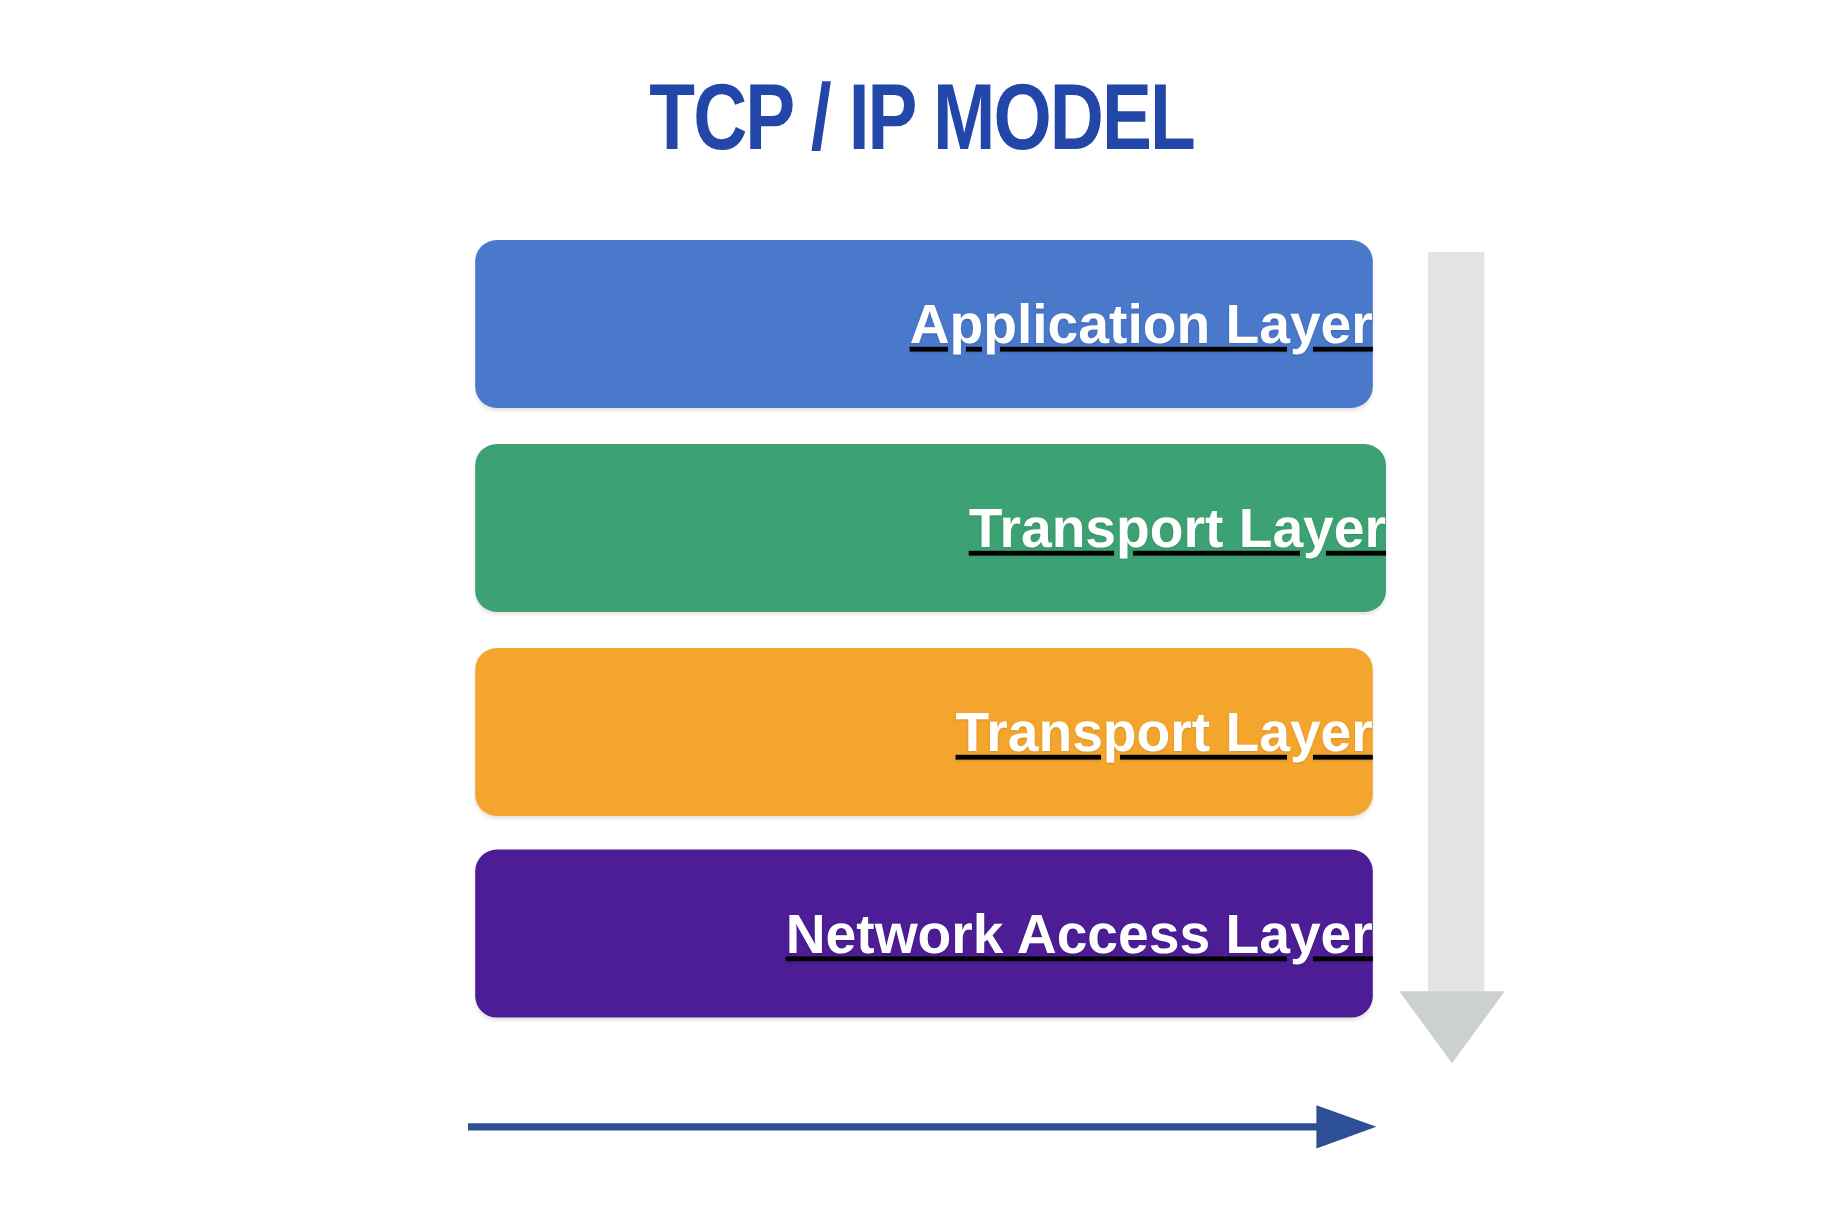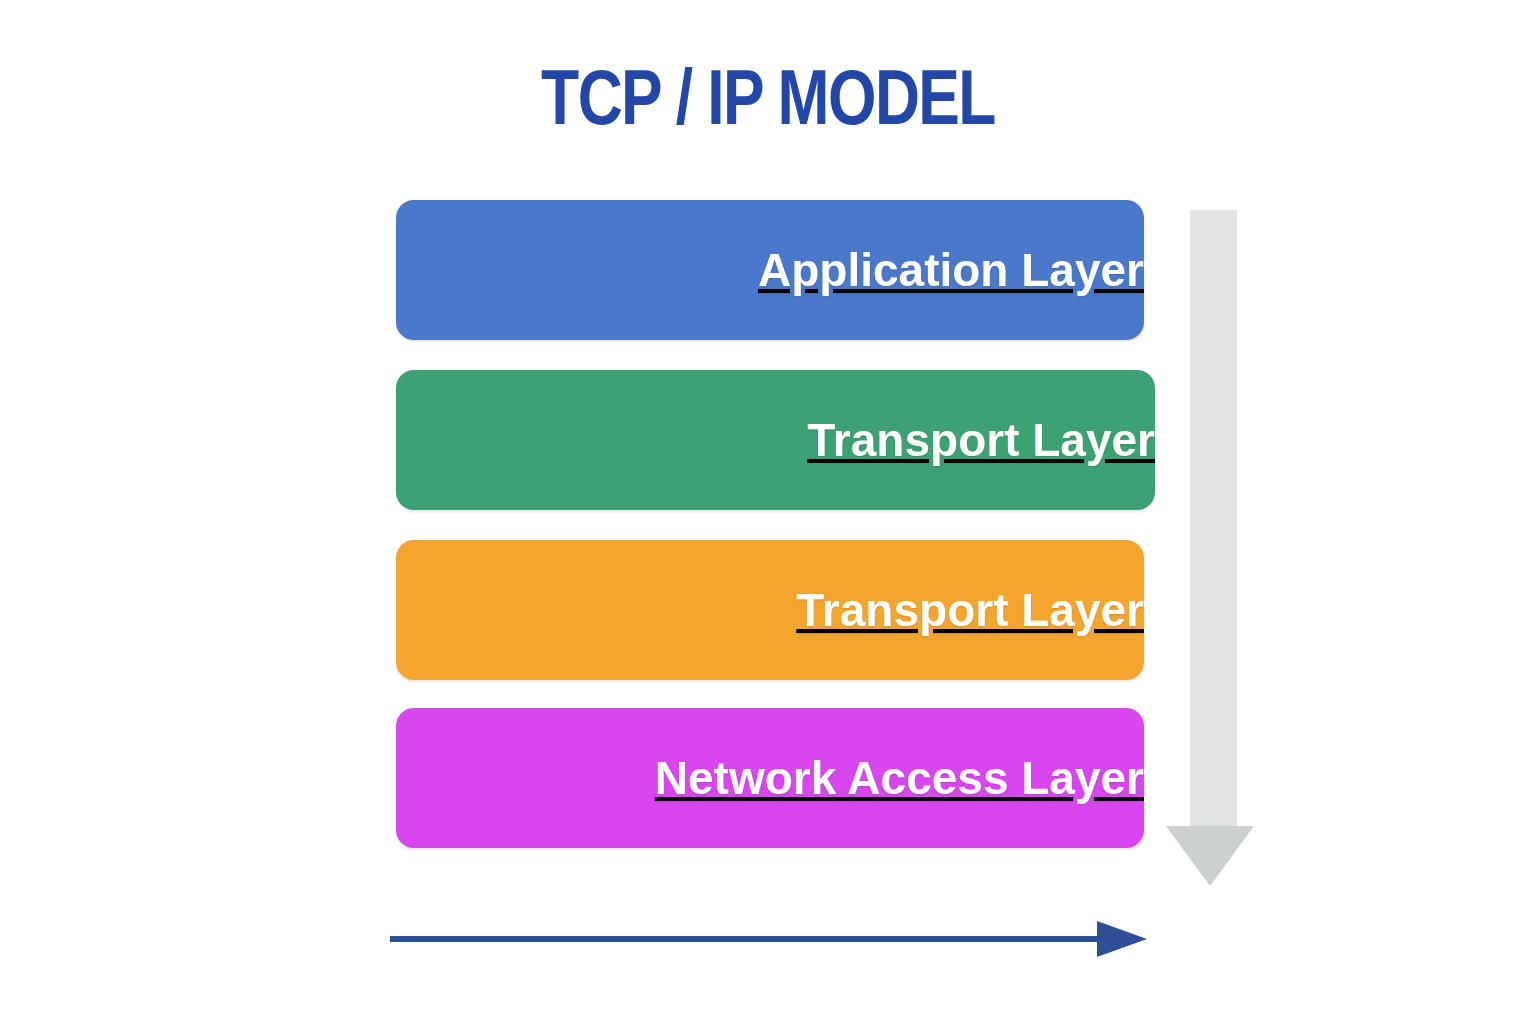--- a/index.html
+++ b/index.html
@@ -80,21 +80,21 @@
   </div>
 
   <div class="layer-box" id="layer-2" style="background: rgb(61, 162, 115); padding-left: 11px;">
     <span class="layer-label" style="color: rgb(255, 255, 255);">Transport Layer</span>
   </div>
 
   <div class="layer-box" id="layer-3" style="background: rgb(243, 165, 45);">
     <span class="layer-label" style="color: rgb(255, 255, 255);">Transport Layer</span>
   </div>
 
-  <div class="layer-box" id="layer-4" style="background: #d946ef;">
+  <div class="layer-box" id="layer-4" style="background: #4c1d95;">
     <span class="layer-label" style="color: rgb(255, 255, 255);">Network Access Layer</span>
   </div>
 
   <svg class="v-arrow" viewBox="0 0 104 680">
     <rect x="32" y="0" width="47" height="620" fill="#e3e5e5"></rect>
     <polygon points="8,616 96,616 52,676" fill="#cdd0d0"></polygon>
   </svg>
 
   <svg class="h-arrow" viewBox="0 0 775 56">
     <line x1="5" y1="27" x2="718" y2="27" stroke-width="6" stroke="#2d4f96"></line>

